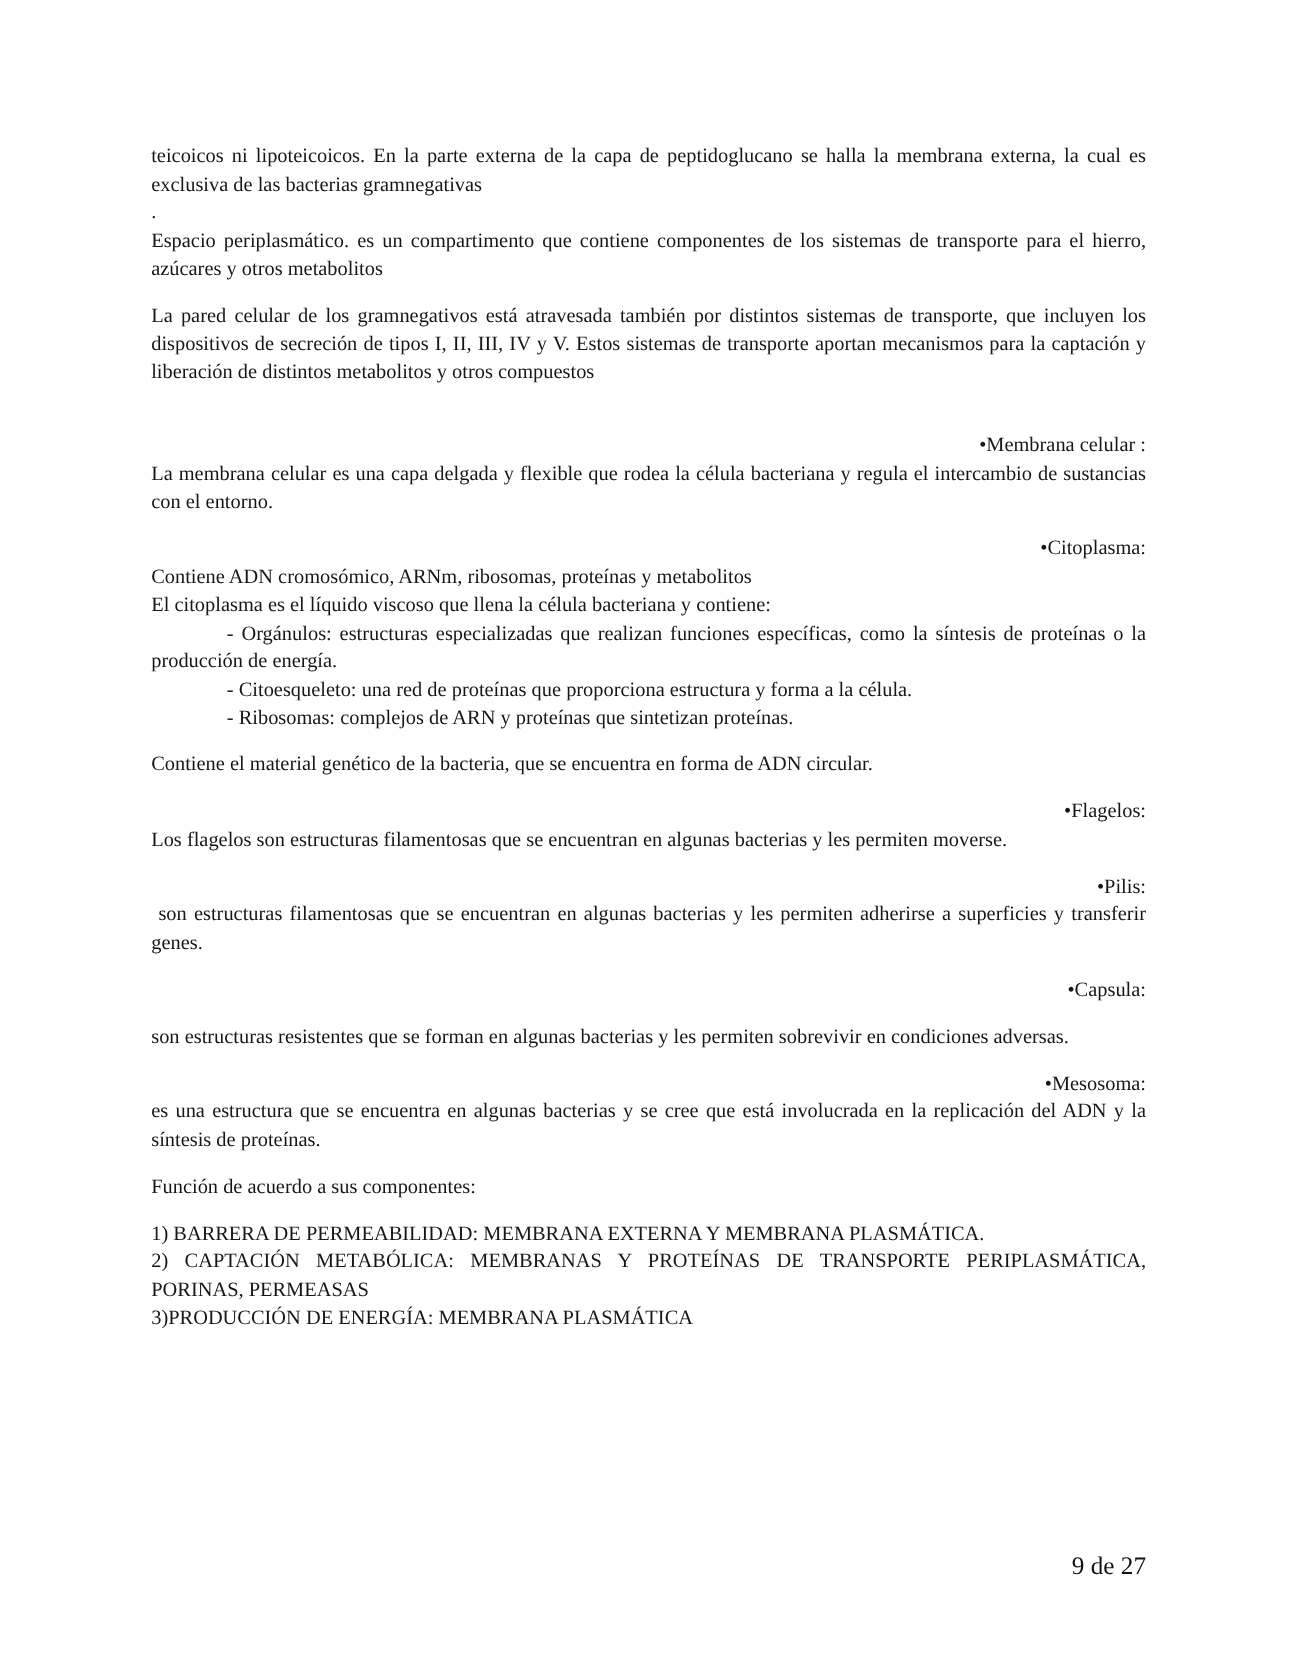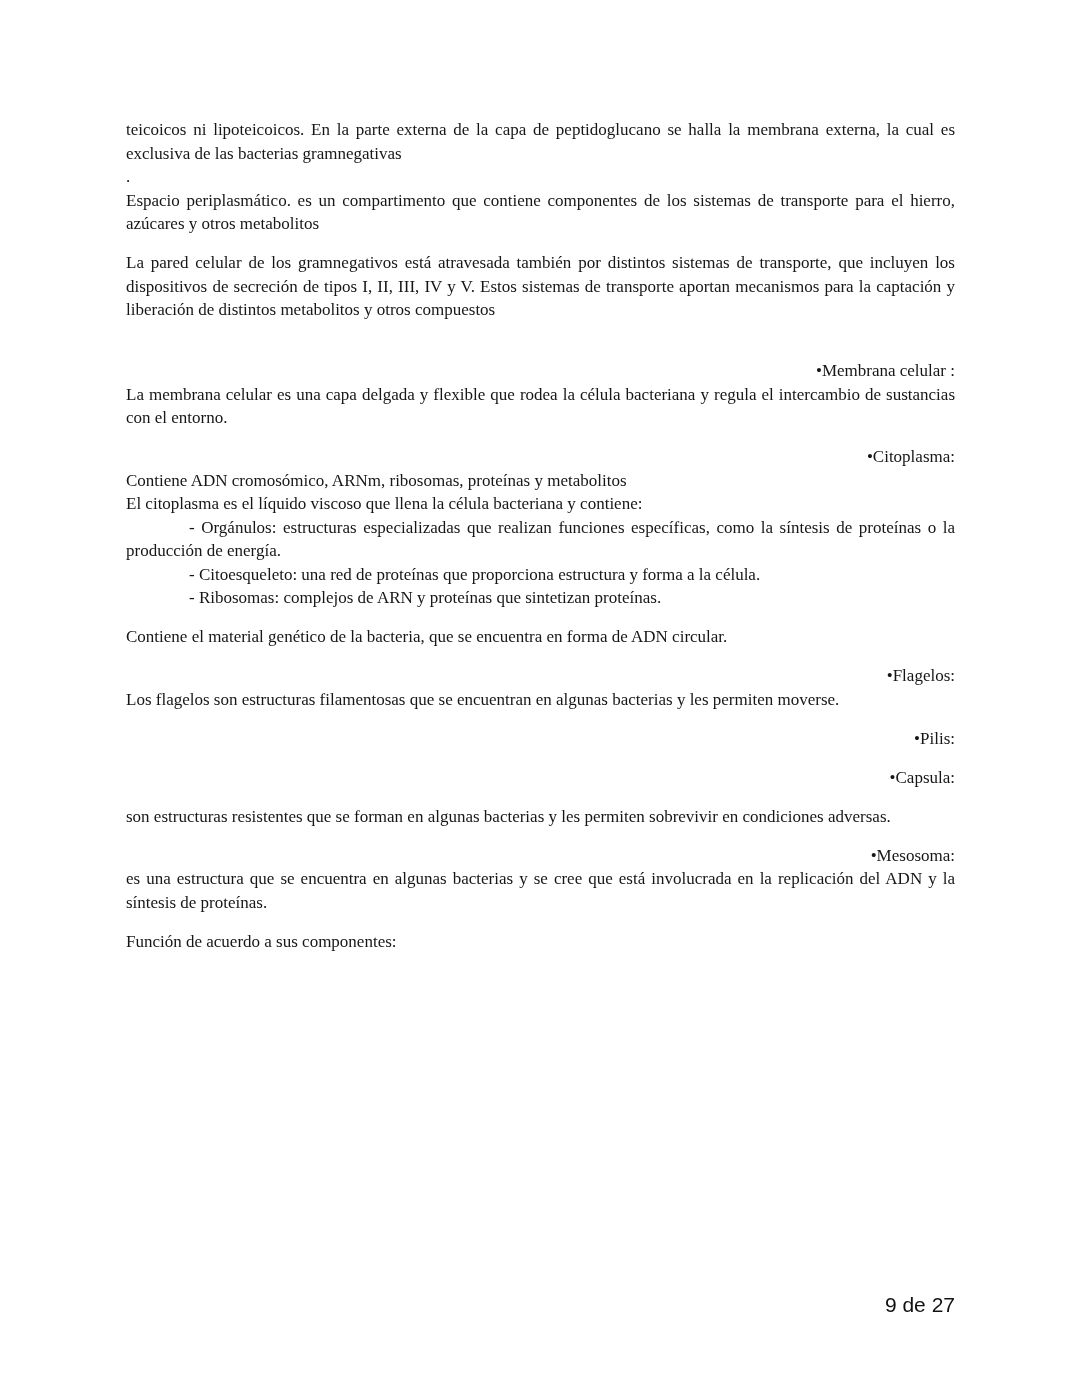--- a/index.html
+++ b/index.html
@@ -39,21 +39,21 @@
   .sub {
     text-indent: 63px;
     text-align: justify;
   }
   .pre { white-space: pre-wrap; }
   .numlist p { margin: 0; text-align: justify; }
   .footer {
     position: absolute;
     top: 1293px;
     right: 125px;
-    font-family: Liberation Sans, sans-serif;
+    font-family: Liberation Serif, serif;
     font-size: 21px;
     color: #111111;
   }
 </style>
 </head>
 <body>
 
 <div class="page">
   <div class="body-text">
 
@@ -82,34 +82,40 @@
       <p class="sect-body">Contiene el material genético de la bacteria, que se encuentra en forma de ADN circular.</p>
     </section>
 
     <section class="sect">
       <p class="head"><span class="bullet">•</span><span>Flagelos:</span></p>
       <p class="sect-body">Los flagelos son estructuras filamentosas que se encuentran en algunas bacterias y les permiten moverse.</p>
     </section>
 
     <section class="sect">
       <p class="head"><span class="bullet">•</span><span>Pilis:</span></p>
+      <p class="sect-body pre"> son estructuras filamentosas que se encuentran en algunas bacterias y les permiten adherirse a superficies y transferir genes.</p>
     </section>
 
     <section class="sect">
       <p class="head"><span class="bullet">•</span><span>Capsula:</span></p>
     </section>
 
     <section class="sect">
       <p class="sect-body">son estructuras resistentes que se forman en algunas bacterias y les permiten sobrevivir en condiciones adversas.</p>
     </section>
 
     <section class="sect">
       <p class="head"><span class="bullet">•</span><span>Mesosoma:</span></p>
       <p class="sect-body">es una estructura que se encuentra en algunas bacterias y se cree que está involucrada en la replicación del ADN y la síntesis de proteínas.</p>
     </section>
 
     <p class="para">Función de acuerdo a sus componentes:</p>
 
+    <div class="numlist">
+      <p>1) BARRERA DE PERMEABILIDAD: MEMBRANA EXTERNA Y MEMBRANA PLASMÁTICA.</p>
+      <p>2) CAPTACIÓN METABÓLICA: MEMBRANAS Y PROTEÍNAS DE TRANSPORTE PERIPLASMÁTICA, PORINAS, PERMEASAS</p>
+      <p>3)PRODUCCIÓN DE ENERGÍA: MEMBRANA PLASMÁTICA</p>
+    </div>
 
   </div>
 
   <div class="footer">9 de 27</div>
 </div>
 
 </body></html>

